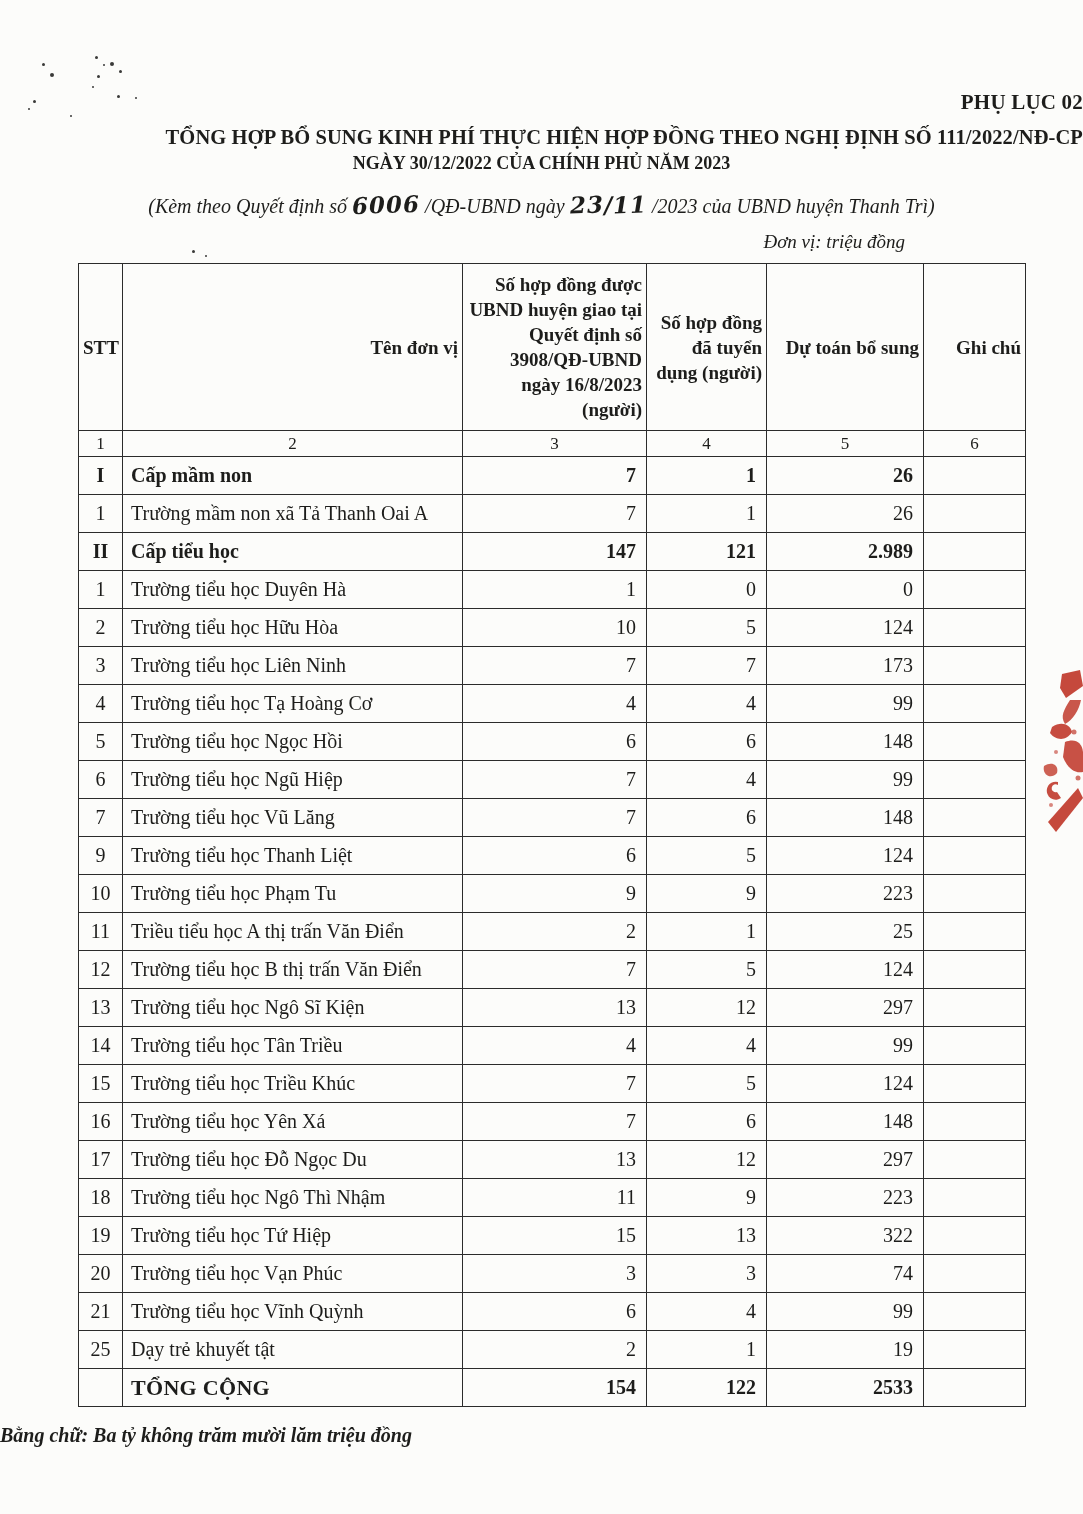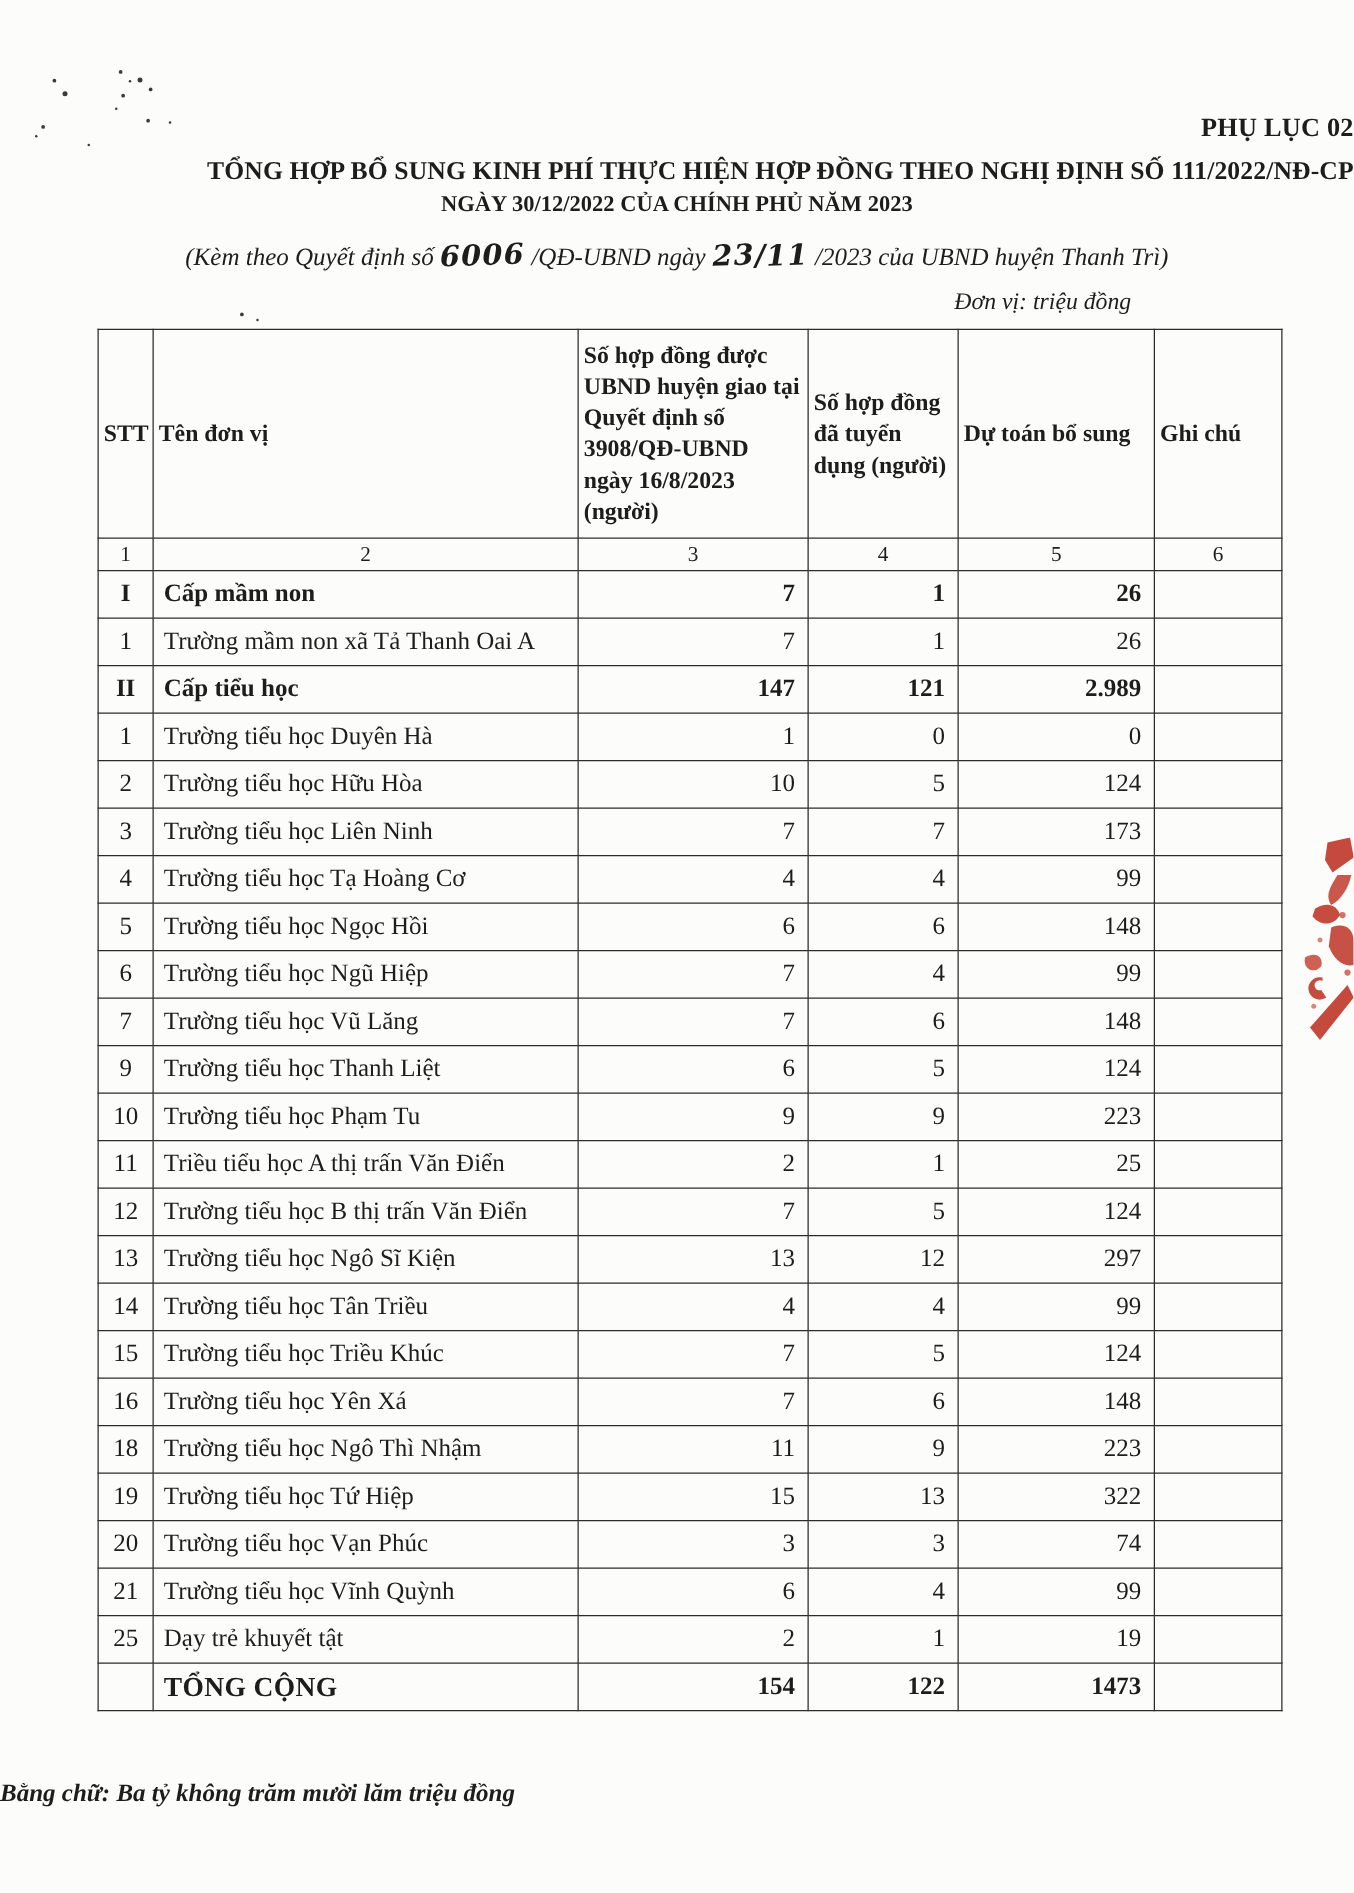--- a/index.html
+++ b/index.html
@@ -41,21 +41,21 @@
   }
   table.main-table {
     position: absolute; left: 78px; top: 263px;
     width: 947px; border-collapse: collapse; table-layout: fixed;
   }
   .main-table th, .main-table td {
     border: 1.7px solid #2b2b2b;
     overflow: hidden; white-space: nowrap;
   }
   .main-table thead th {
-    font-weight: bold; text-align: left; vertical-align: middle;
+    font-weight: bold; text-align: right; vertical-align: middle;
     font-size: 19px; line-height: 25px; white-space: normal;
     padding: 2px 4px;
   }
   tr.header-row { height: 167px; }
   tr.num-row { height: 26px; }
   tr.num-row td { text-align: center; font-size: 17px; font-weight: normal; }
   .main-table tbody tr { height: 38px; }
   .main-table tbody td { font-size: 20px; vertical-align: middle; }
   .col-stt   { width: 44px; }
   .col-name  { width: 340px; }
@@ -268,20 +268,28 @@
       </tr>
       <tr class="">
         <td class="c-stt">16</td>
         <td class="c-name">Trường tiểu học Yên Xá</td>
         <td class="c-assigned">7</td>
         <td class="c-recruited">6</td>
         <td class="c-budget">148</td>
         <td class="c-note"></td>
       </tr>
       <tr class="">
+        <td class="c-stt">17</td>
+        <td class="c-name">Trường tiểu học Đỗ Ngọc Du</td>
+        <td class="c-assigned">13</td>
+        <td class="c-recruited">12</td>
+        <td class="c-budget">297</td>
+        <td class="c-note"></td>
+      </tr>
+      <tr class="">
         <td class="c-stt">18</td>
         <td class="c-name">Trường tiểu học Ngô Thì Nhậm</td>
         <td class="c-assigned">11</td>
         <td class="c-recruited">9</td>
         <td class="c-budget">223</td>
         <td class="c-note"></td>
       </tr>
       <tr class="">
         <td class="c-stt">19</td>
         <td class="c-name">Trường tiểu học Tứ Hiệp</td>
@@ -312,21 +320,21 @@
         <td class="c-assigned">2</td>
         <td class="c-recruited">1</td>
         <td class="c-budget">19</td>
         <td class="c-note"></td>
       </tr>
       <tr class="bold-row total-row">
         <td class="c-stt"></td>
         <td class="c-name">TỔNG CỘNG</td>
         <td class="c-assigned">154</td>
         <td class="c-recruited">122</td>
-        <td class="c-budget">1473</td>
+        <td class="c-budget">2533</td>
         <td class="c-note"></td>
       </tr>
     </tbody>
 </table>
 
 <div class="amount-words">Bằng chữ: Ba tỷ không trăm mười lăm triệu đồng</div>
 
 <svg class="stamp" viewBox="0 0 47 192" xmlns="http://www.w3.org/2000/svg">
   <g fill="#c0392b">
     <path d="M26 4 L44 0 L47 16 L30 28 L24 18 Z" opacity="0.92"></path>

